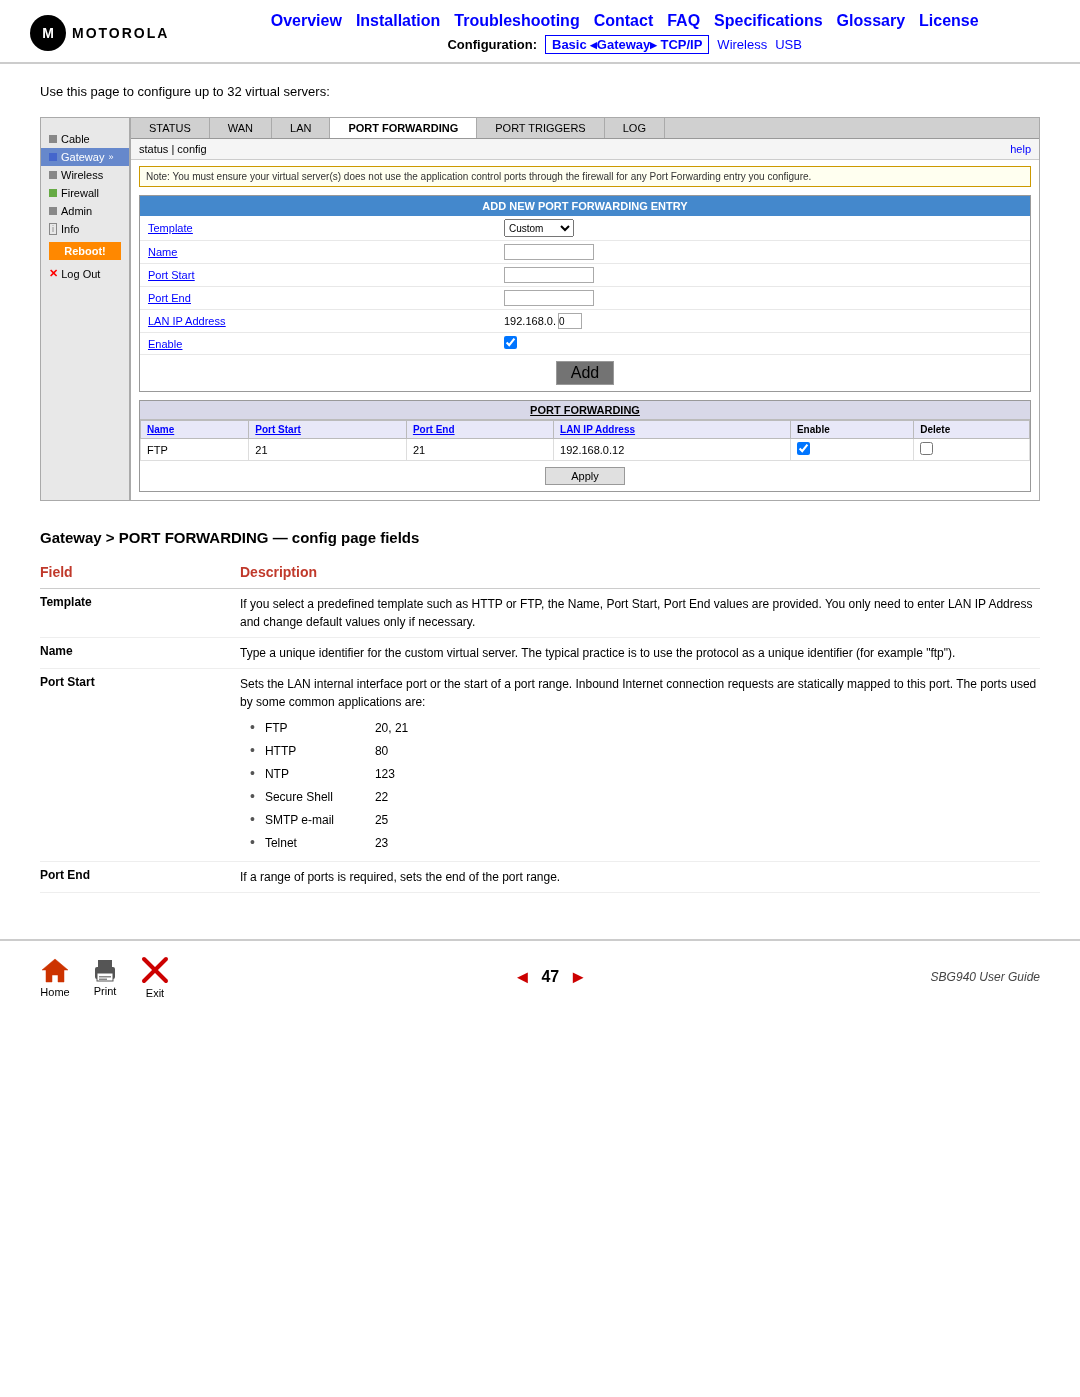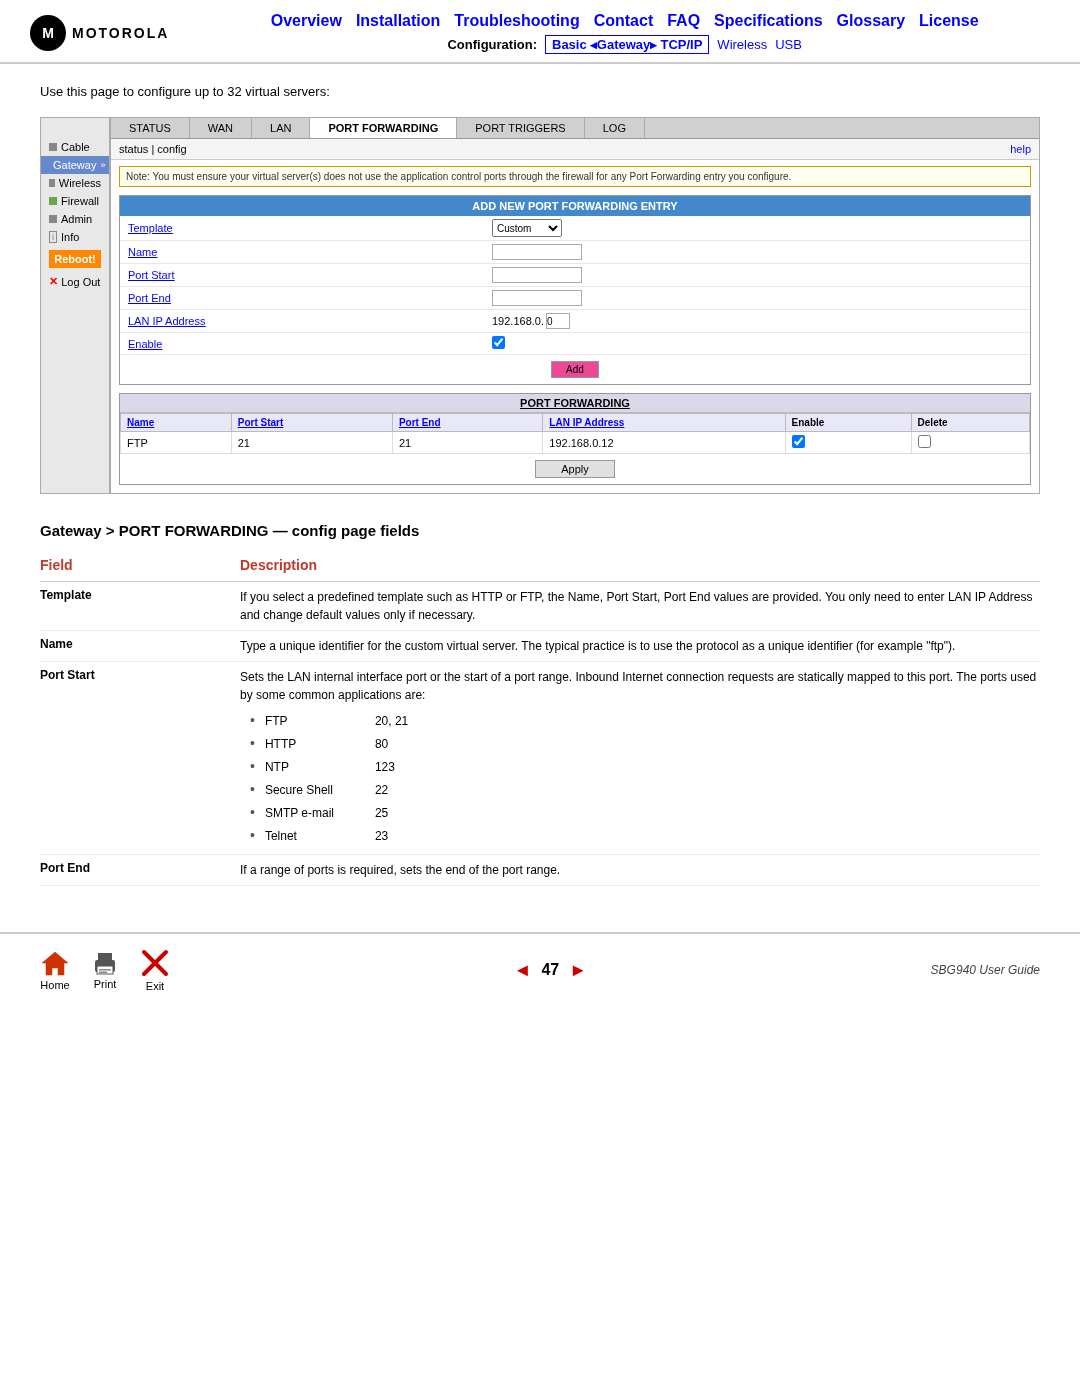--- a/index.html
+++ b/index.html
@@ -95,25 +95,25 @@
       margin-bottom: 18px;
     }
 
     
     .screenshot-area {
       display: flex;
       gap: 0;
       margin-bottom: 28px;
     }
     .sidebar-panel {
-      width: 70px;
+      width: 90px;
       background: #e8e8e8;
       border: 1px solid #aaa;
       font-size: 11px;
-      padding: 20px 0;
+      padding: 12px 0;
       margin-right: 0;
     }
     .sidebar-item {
       padding: 3px 8px;
       display: flex;
       align-items: center;
       gap: 4px;
       cursor: pointer;
     }
     .sidebar-item.active {
@@ -238,24 +238,24 @@
       gap: 2px;
       font-size: 11px;
     }
     .ip-input input {
       width: 20px;
       height: 16px;
       border: 1px solid #aaa;
       font-size: 10px;
     }
     .add-btn {
-      background: #ec4899;
+      background: #737373;
       border: 1px solid #999;
       padding: 2px 14px;
-      font-size: 10px;
+      font-size: 16px;
       cursor: pointer;
       margin: 6px auto;
       display: block;
     }
 
     
     .pf-section {
       margin: 8px;
       border: 1px solid #999;
     }

